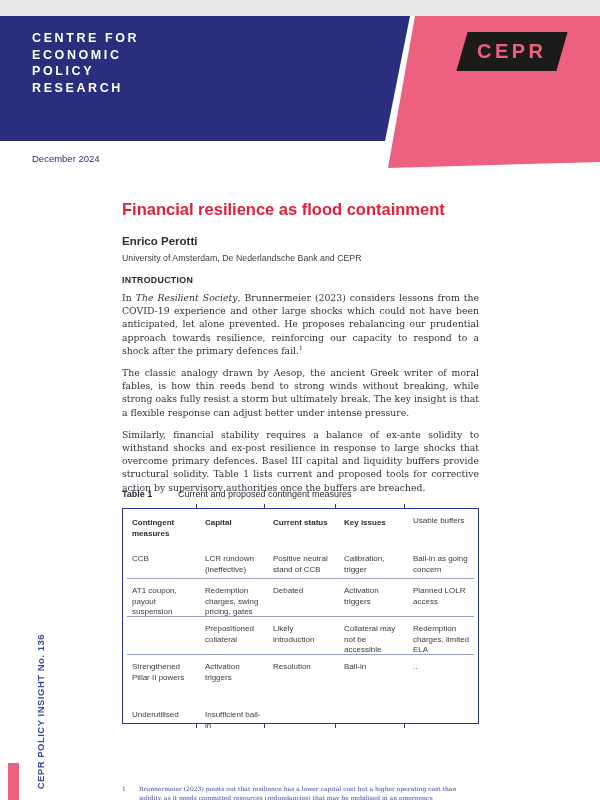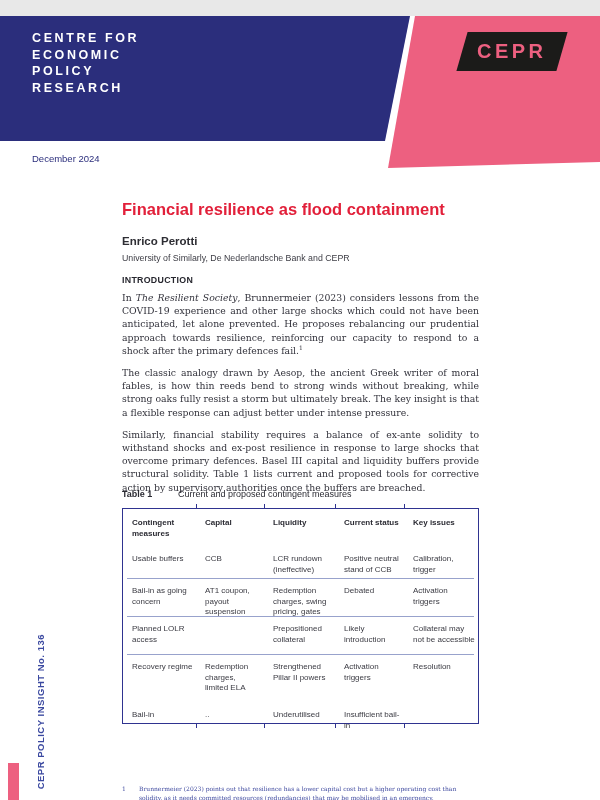--- a/index.html
+++ b/index.html
@@ -125,39 +125,38 @@
     <div>POLICY</div>
     <div>RESEARCH</div>
   </div>
   <div class="cepr-logo">
     <span>CEPR</span>
   </div>
   <div class="issue-date">December 2024</div>
 
   <div class="title">Financial resilience as flood containment</div>
   <div class="author">Enrico Perotti</div>
-  <div class="affiliation">University of Similarly, De Nederlandsche Bank and CEPR</div>
+  <div class="affiliation">University of Amsterdam, De Nederlandsche Bank and CEPR</div>
   <div class="section-heading">INTRODUCTION</div>
 
   <div class="body-copy">
     <p><span>In </span><i>The Resilient Society</i><span>, Brunnermeier (2023) considers lessons from the COVID-19 experience and other large shocks which could not have been anticipated, let alone prevented. He proposes rebalancing our prudential approach towards resilience, reinforcing our capacity to respond to a shock after the primary defences fail.</span><sup>1</sup></p>
     <p>The classic analogy drawn by Aesop, the ancient Greek writer of moral fables, is how thin reeds bend to strong winds without breaking, while strong oaks fully resist a storm but ultimately break. The key insight is that a flexible response can adjust better under intense pressure.</p>
     <p>Similarly, financial stability requires a balance of ex-ante solidity to withstand shocks and ex-post resilience in response to large shocks that overcome primary defences. Basel III capital and liquidity buffers provide structural solidity. Table 1 lists current and proposed tools for corrective action by supervisory authorities once the buffers are breached.</p>
   </div>
 
   <div class="table-caption">
     <span class="tlabel">Table 1</span>
     <span>Current and proposed contingent measures</span>
   </div>
 
   <div class="ptable">
     <div class="tgrid">
       <div class="tcell th">Contingent measures</div>
       <div class="tcell th">Capital</div>
-      <div class="tcell th">Liquidity</div>
       <div class="tcell th">Current status</div>
       <div class="tcell th">Key issues</div>
 
       <div class="tcell">Usable buffers</div>
       <div class="tcell">CCB</div>
       <div class="tcell">LCR rundown (ineffective)</div>
       <div class="tcell">Positive neutral stand of CCB</div>
       <div class="tcell">Calibration, trigger</div>
 
       <div class="tcell">Bail-in as going concern</div>
@@ -165,21 +164,20 @@
       <div class="tcell">Redemption charges, swing pricing, gates</div>
       <div class="tcell">Debated</div>
       <div class="tcell">Activation triggers</div>
 
       <div class="tcell">Planned LOLR access</div>
       <div class="tcell"></div>
       <div class="tcell">Prepositioned collateral</div>
       <div class="tcell">Likely introduction</div>
       <div class="tcell">Collateral may not be accessible</div>
 
-      <div class="tcell">Recovery regime</div>
       <div class="tcell">Redemption charges, limited ELA</div>
       <div class="tcell">Strengthened Pillar II powers</div>
       <div class="tcell">Activation triggers</div>
 
       <div class="tcell">Resolution</div>
       <div class="tcell">Bail-in</div>
       <div class="tcell">..</div>
       <div class="tcell">Underutilised</div>
       <div class="tcell">Insufficient bail-in</div>
     </div>

